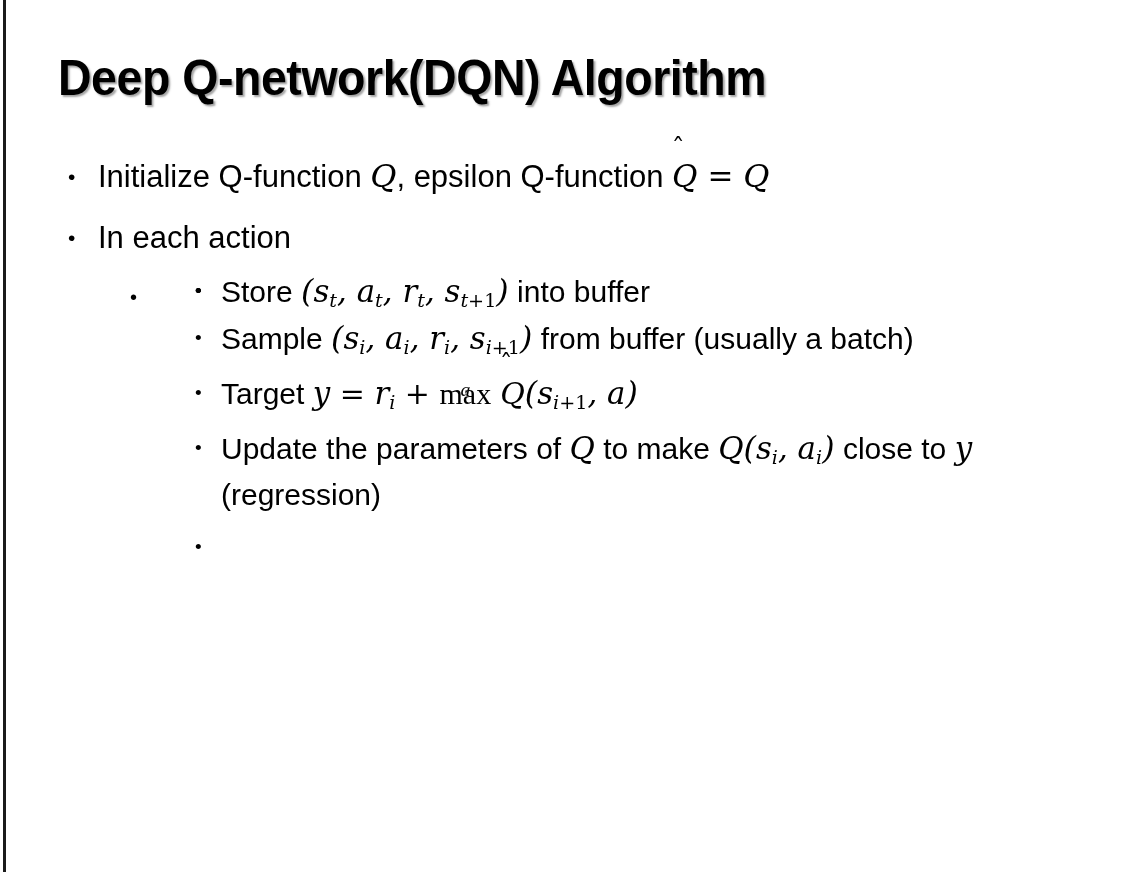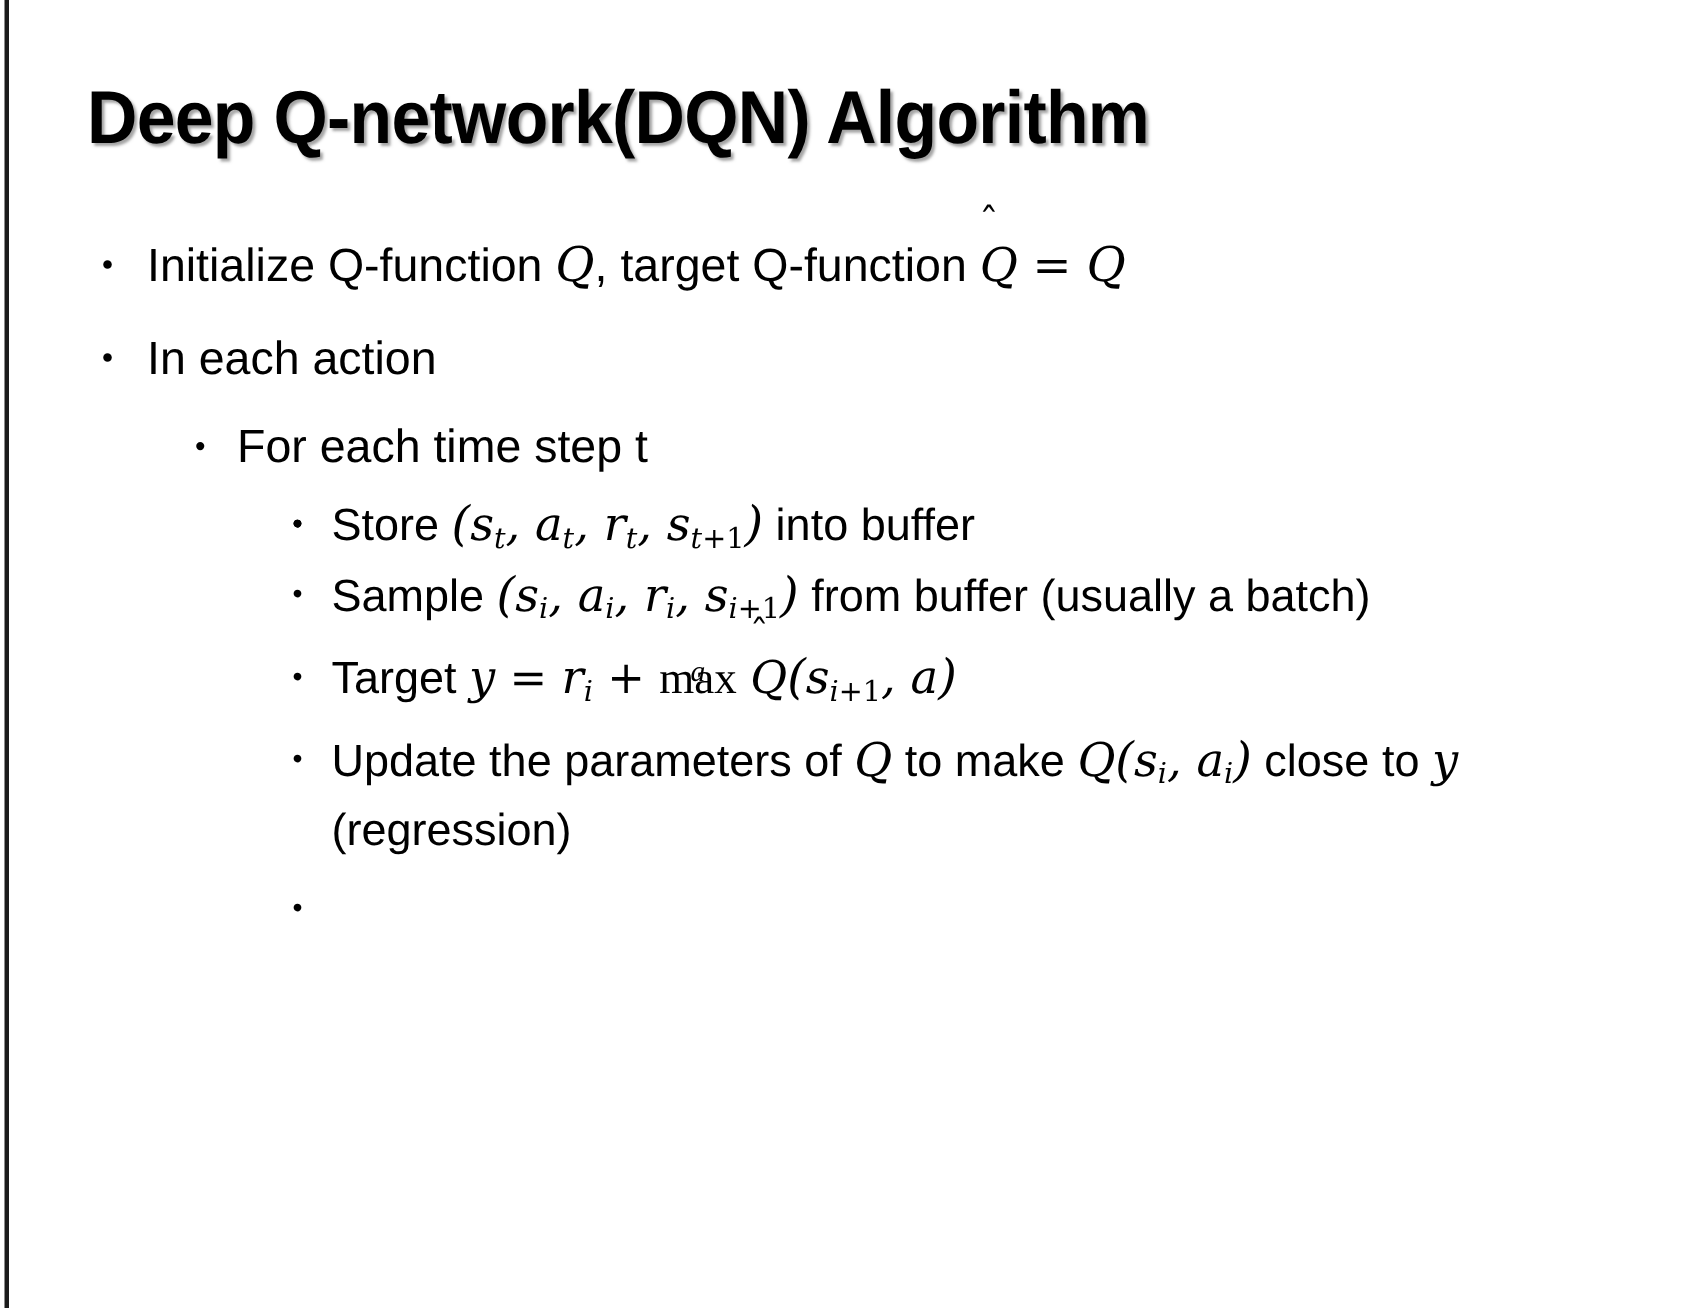--- a/index.html
+++ b/index.html
@@ -167,31 +167,30 @@
 <div class="slide">
 
   <div class="edge-rule"></div>
 
   <div class="slide-title">Deep Q-network(DQN) Algorithm</div>
 
   <div class="body-list">
 
     <div class="bullet-row lvl1">
       <span class="dot">•</span>
-      <span class="btext"><span>Initialize Q-function </span><span class="m">Q</span><span>, target Q-function </span><span class="qhat"><span class="hat">̂</span><span>Q</span></span><span class="mop"> = </span><span class="m">Q</span></span>
+      <span class="btext"><span>Initialize Q-function </span><span class="m">Q</span><span>, epsilon Q-function </span><span class="qhat"><span class="hat">̂</span><span>Q</span></span><span class="mop"> = </span><span class="m">Q</span></span>
     </div>
 
     <div class="bullet-row lvl1">
       <span class="dot">•</span>
       <span class="btext">In each action</span>
     </div>
 
     <div class="bullet-row lvl2">
       <span class="dot">•</span>
-      <span class="btext">For each time step t</span>
     </div>
 
     <div class="bullet-row lvl3">
       <span class="dot">•</span>
     </div>
 
     <div class="bullet-row lvl3">
       <span class="dot">•</span>
     </div>
 

